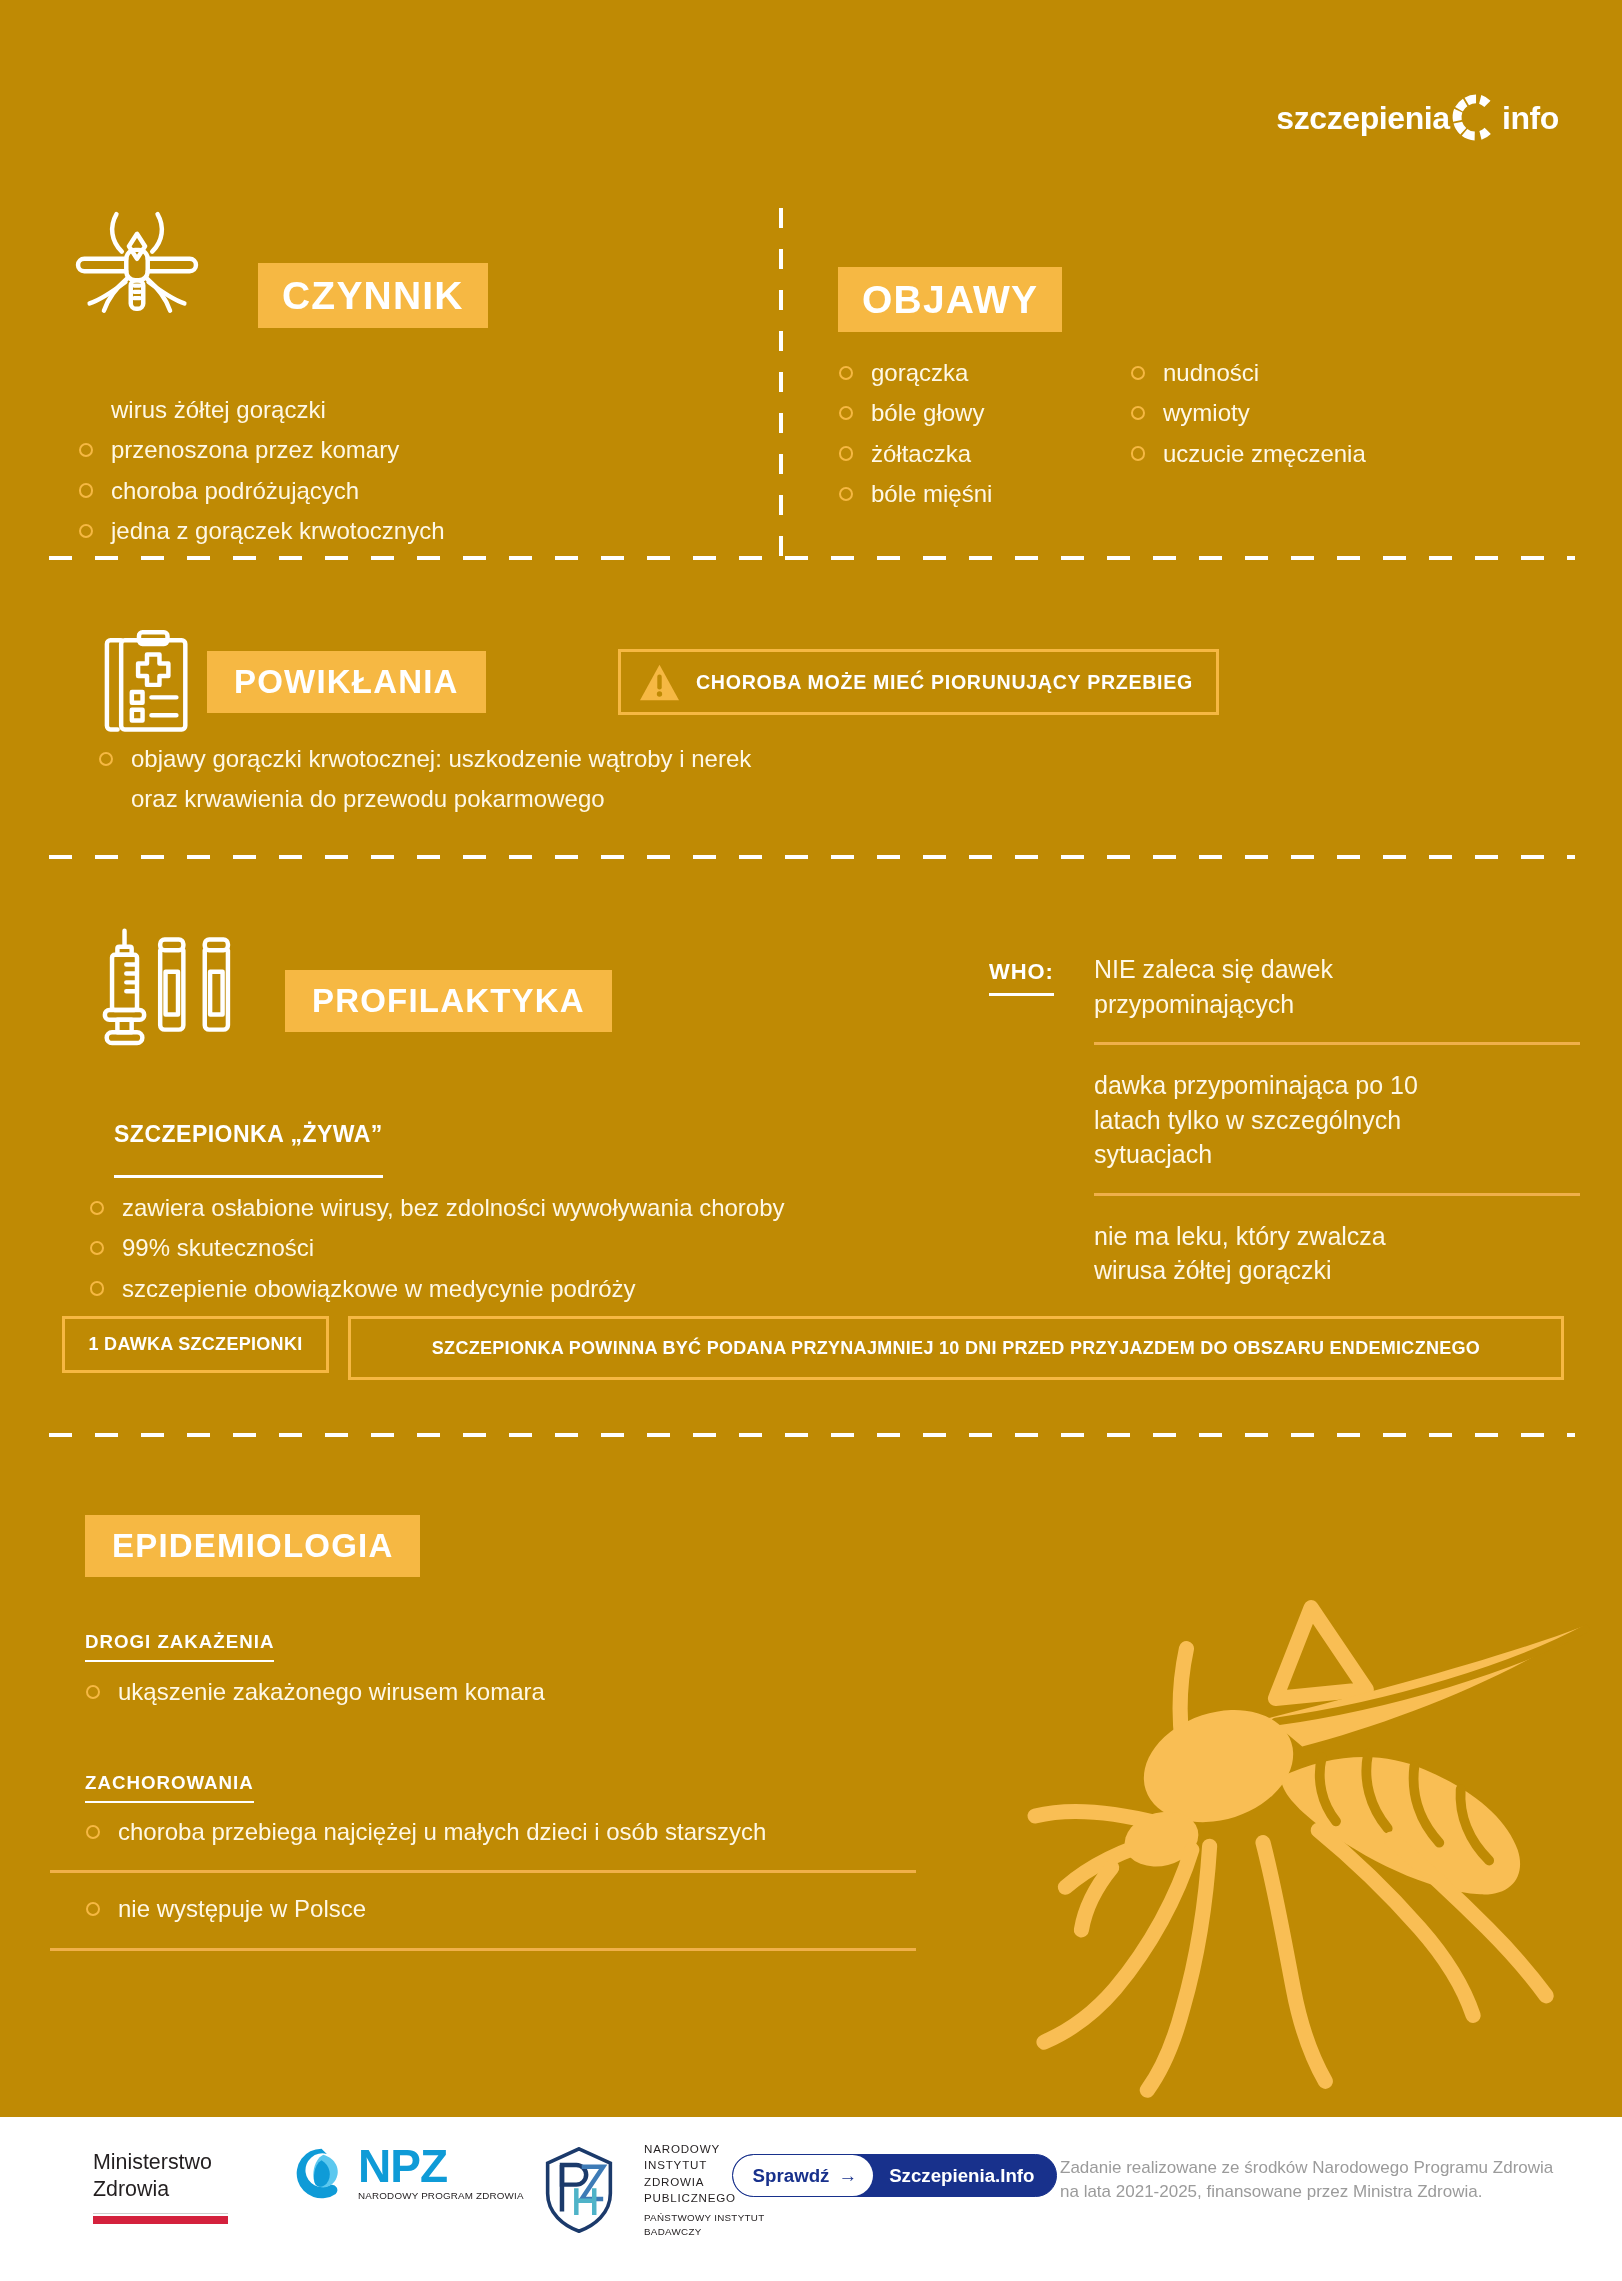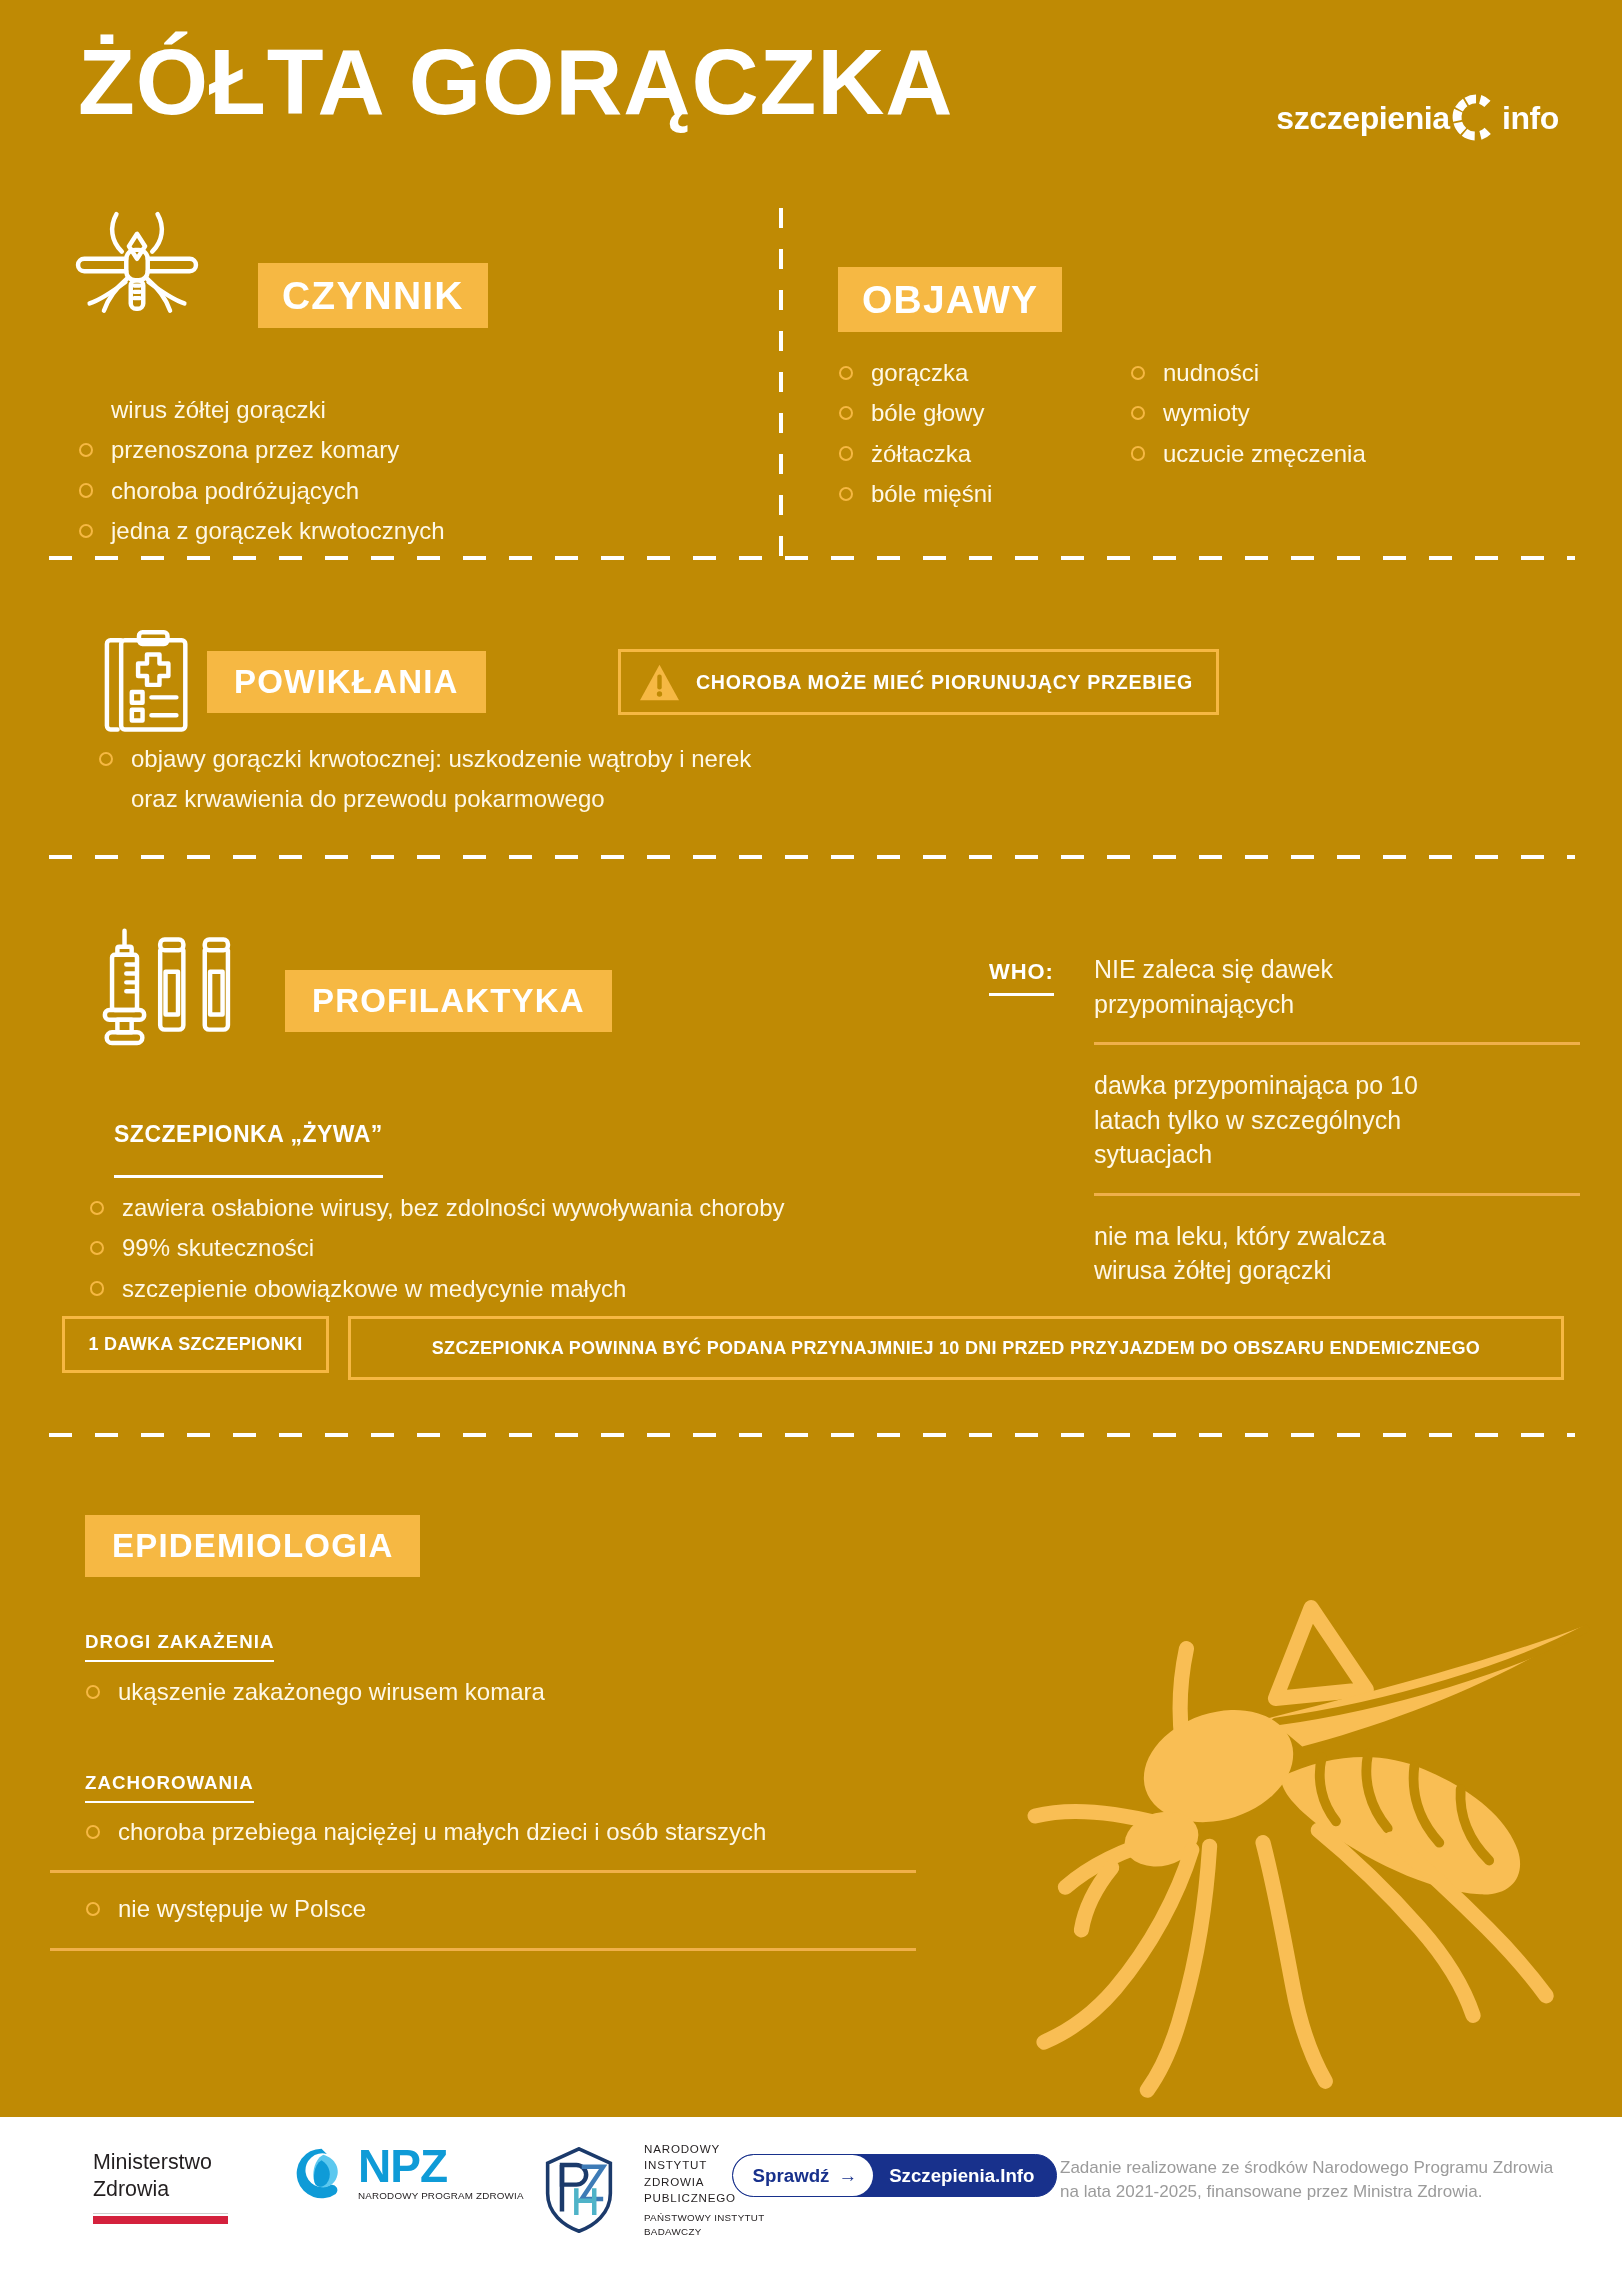--- a/index.html
+++ b/index.html
@@ -310,21 +310,20 @@
     line-height: 1.42;
     white-space: pre-line;
   }
 </style>
 </head>
 <body>
 
 <div class="poster">
 
   <div class="header">
-    <div class="poster-title">ŻÓŁTA GORĄCZKA</div>
 
     <div class="brand">
       <span class="brand-word">szczepienia</span>
       <span class="brand-ring icon">
         <svg width="53" height="53" viewBox="0 0 60 60">
           <g fill="#ffffff">
             <path d="M34 4 a26 26 0 0 0 -13 3.6 l5 8.6 a16 16 0 0 1 8 -2.2 z"></path>
             <path d="M19.2 8.8 a26 26 0 0 0 -8.9 9.3 l8.7 5 a16 16 0 0 1 5.2 -5.7 z"></path>
             <path d="M9.2 20.2 a26 26 0 0 0 -1.2 14.6 l9.8 -2 a16 16 0 0 1 0.7 -8.6 z"></path>
             <path d="M8.5 36.8 a26 26 0 0 0 7.6 12.4 l6.8 -7.3 a16 16 0 0 1 -4.6 -7.2 z"></path>
@@ -443,21 +442,21 @@
     <span class="chip big">PROFILAKTYKA</span>
   </div>
 
   <div style="position:absolute;left:114px;top:1121px;">
     <span class="sublabel">SZCZEPIONKA „ŻYWA”</span>
   </div>
 
   <ul class="blist" style="position:absolute;left:89px;top:1190px;width:891px;">
     <li><span class="dot"></span><span>zawiera osłabione wirusy, bez zdolności wywoływania choroby</span></li>
     <li><span class="dot"></span><span>99% skuteczności</span></li>
-    <li><span class="dot"></span><span>szczepienie obowiązkowe w medycynie małych</span></li>
+    <li><span class="dot"></span><span>szczepienie obowiązkowe w medycynie podróży</span></li>
   </ul>
 
   <div class="tagbox" style="left:62px;top:1316px;width:267px;height:57px;font-size:18px;">
     <span>1 DAWKA SZCZEPIONKI</span>
   </div>
   <div class="tagbox" style="left:348px;top:1316px;width:1216px;height:64px;font-size:18px;">
     <span>SZCZEPIONKA POWINNA BYĆ PODANA PRZYNAJMNIEJ 10 DNI PRZED PRZYJAZDEM  DO OBSZARU ENDEMICZNEGO</span>
   </div>
 
   <div style="position:absolute;left:989px;top:959px;">

